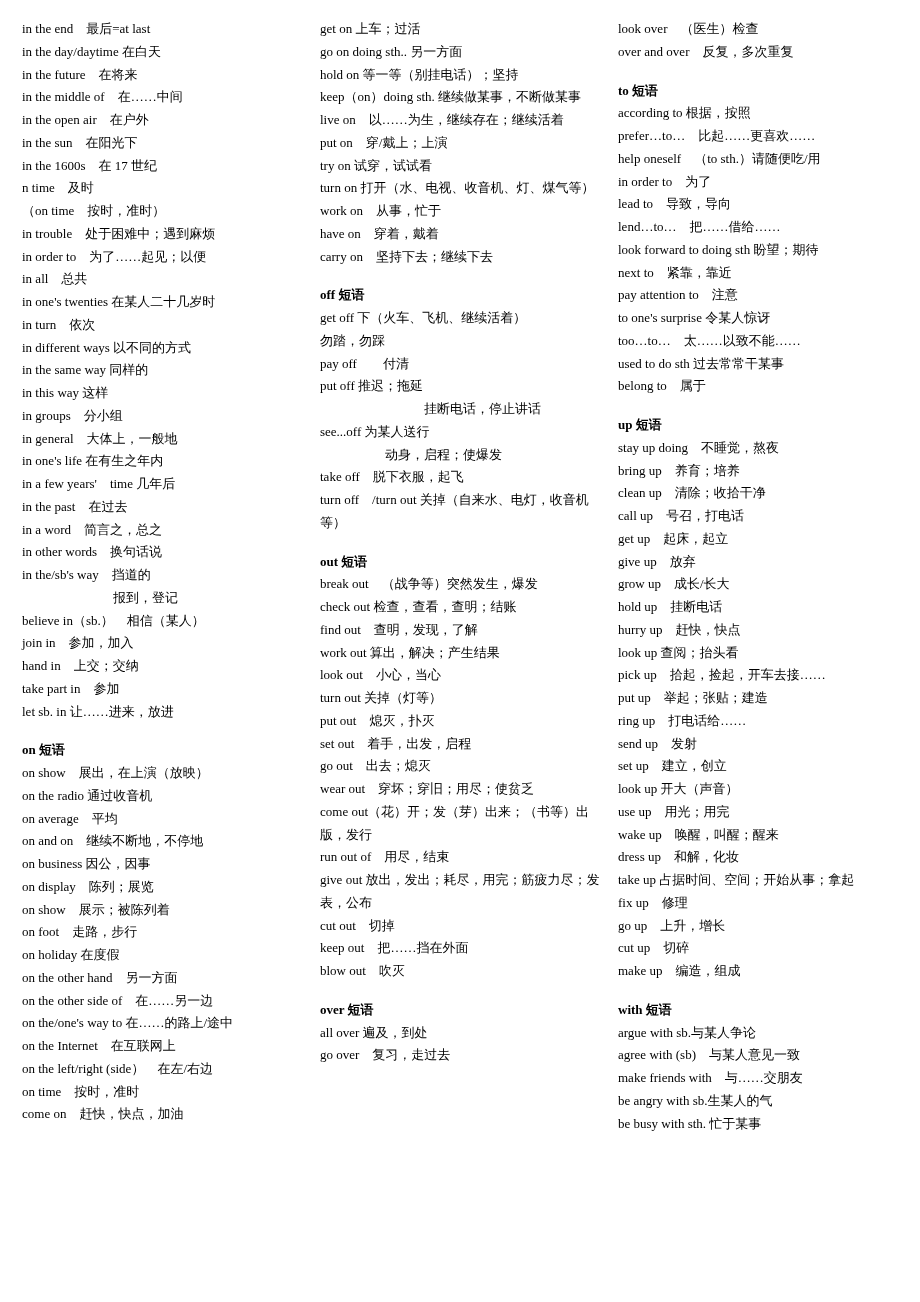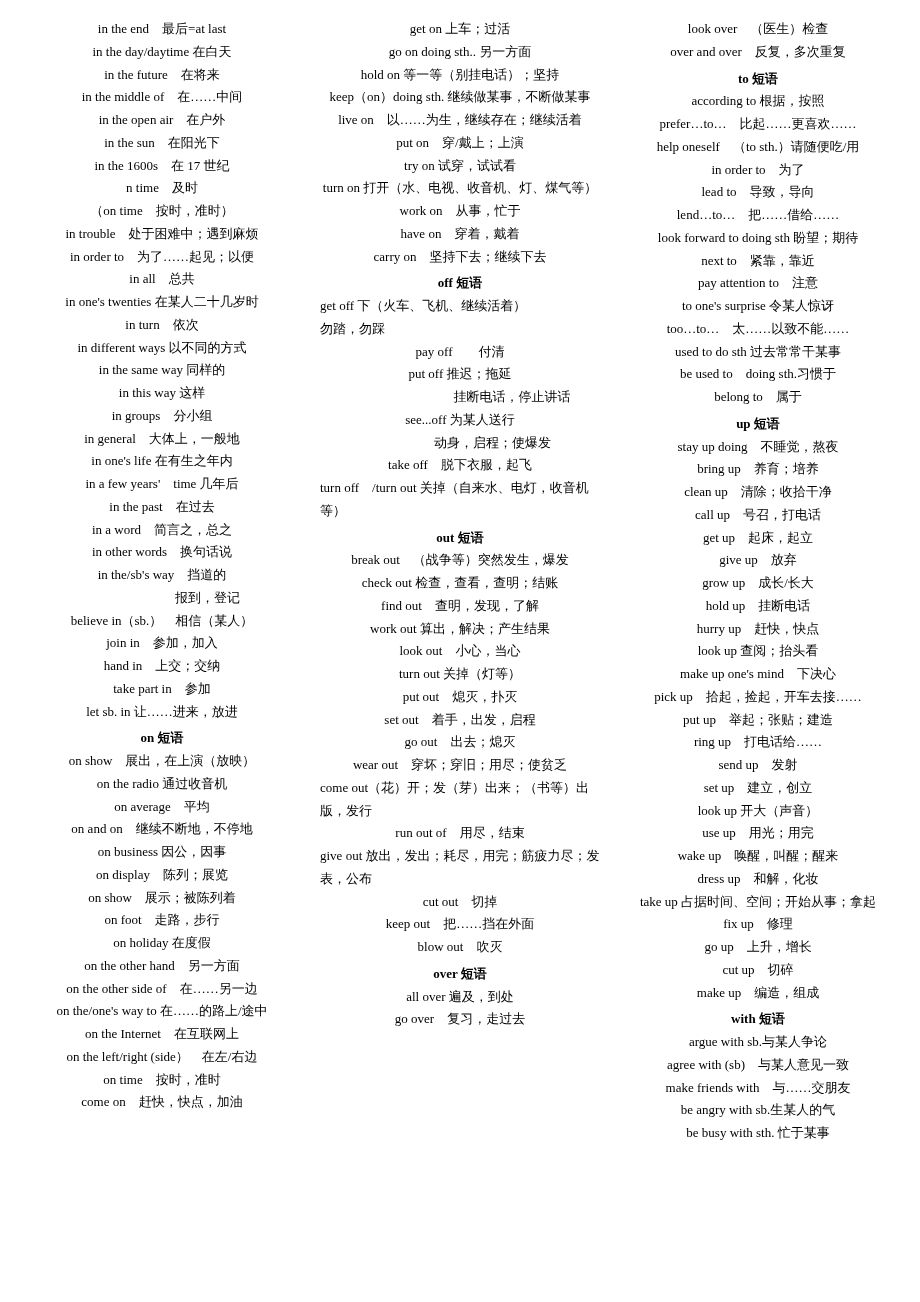--- a/index.html
+++ b/index.html
@@ -15,32 +15,31 @@
     .columns {
       display: grid;
       grid-template-columns: 1fr 1fr 1fr;
       gap: 0 18px;
       align-items: start;
     }
     .col {
       display: flex;
       flex-direction: column;
       gap: 0;
-      align-items: center;
     }
     .entry {
       line-height: 1.75;
       font-size: 13px;
     }
     .entry b, b {
       font-weight: bold;
     }
     .section-header {
       font-weight: bold;
-      margin-top: 4px;
+      margin-top: 16px;
     }
   </style>
 </head>
 <body>
 
 <div class="columns">
   <div class="col" id="col1-container">
       <div class="entry">in the end　最后=at last</div>
       <div class="entry">in the day/daytime 在白天</div>
       <div class="entry">in the future　在将来</div>
@@ -141,34 +140,32 @@
       <div class="entry">help oneself　（to sth.）请随便吃/用</div>
       <div class="entry">in order to　为了</div>
       <div class="entry">lead to　导致，导向</div>
       <div class="entry">lend…to…　把……借给……</div>
       <div class="entry">look forward to doing sth 盼望；期待</div>
       <div class="entry">next to　紧靠，靠近</div>
       <div class="entry">pay attention to　注意</div>
       <div class="entry">to one's surprise 令某人惊讶</div>
       <div class="entry">too…to…　太……以致不能……</div>
       <div class="entry">used to do sth 过去常常干某事</div>
-      <div class="entry">be used to　doing sth.习惯于</div>
       <div class="entry">belong to　属于</div>
       <div class="entry section-header"><b>up 短语</b></div>
       <div class="entry">stay up doing　不睡觉，熬夜</div>
       <div class="entry">bring up　养育；培养</div>
       <div class="entry">clean up　清除；收拾干净</div>
       <div class="entry">call up　号召，打电话</div>
       <div class="entry">get up　起床，起立</div>
       <div class="entry">give up　放弃</div>
       <div class="entry">grow up　成长/长大</div>
       <div class="entry">hold up　挂断电话</div>
       <div class="entry">hurry up　赶快，快点</div>
       <div class="entry">look up 查阅；抬头看</div>
-      <div class="entry">make up one's mind　下决心</div>
       <div class="entry">pick up　拾起，捡起，开车去接……</div>
       <div class="entry">put up　举起；张贴；建造</div>
       <div class="entry">ring up　打电话给……</div>
       <div class="entry">send up　发射</div>
       <div class="entry">set up　建立，创立</div>
       <div class="entry">look up 开大（声音）</div>
       <div class="entry">use up　用光；用完</div>
       <div class="entry">wake up　唤醒，叫醒；醒来</div>
       <div class="entry">dress up　和解，化妆</div>
       <div class="entry">take up 占据时间、空间；开始从事；拿起</div>

